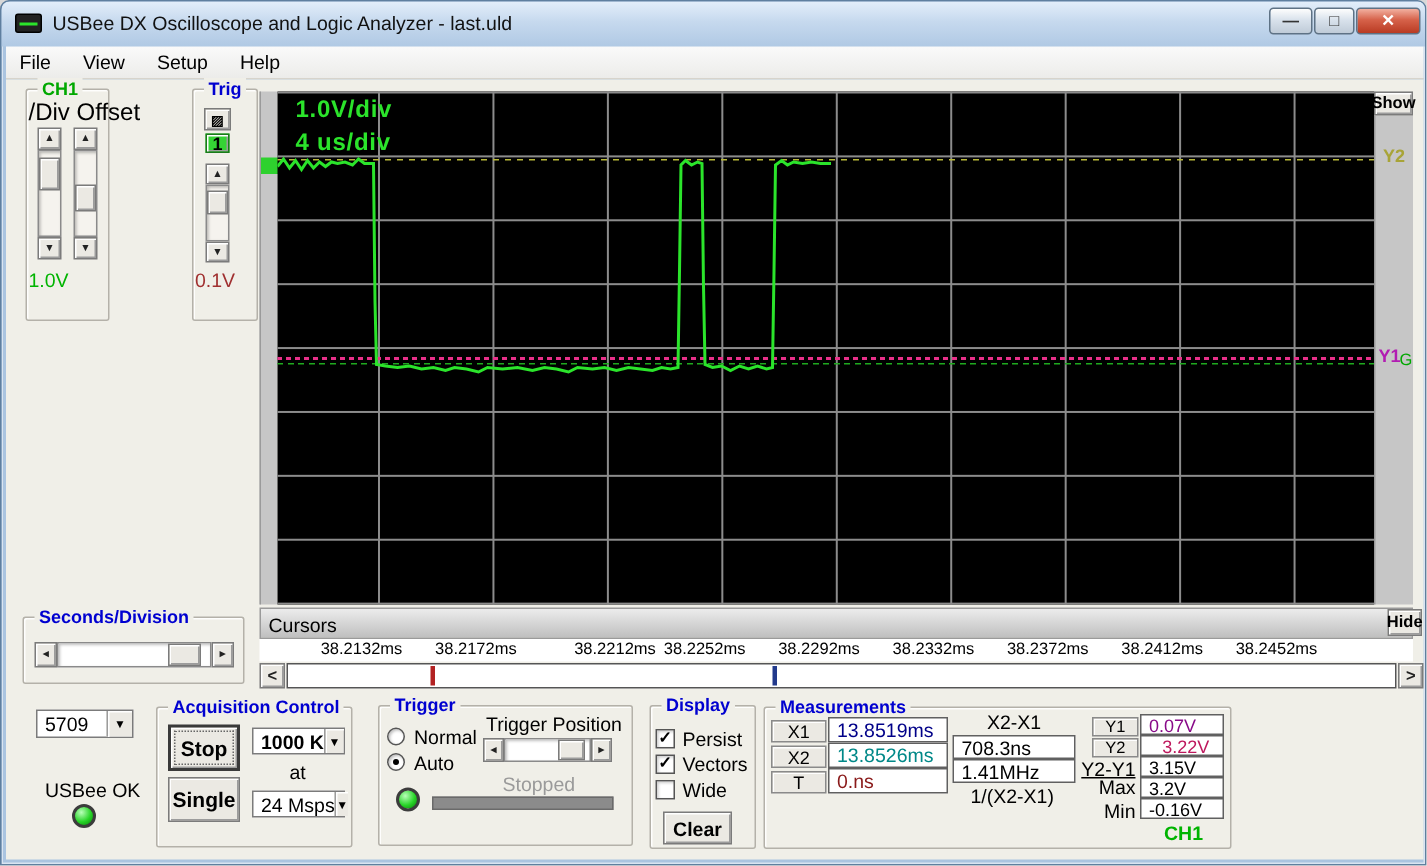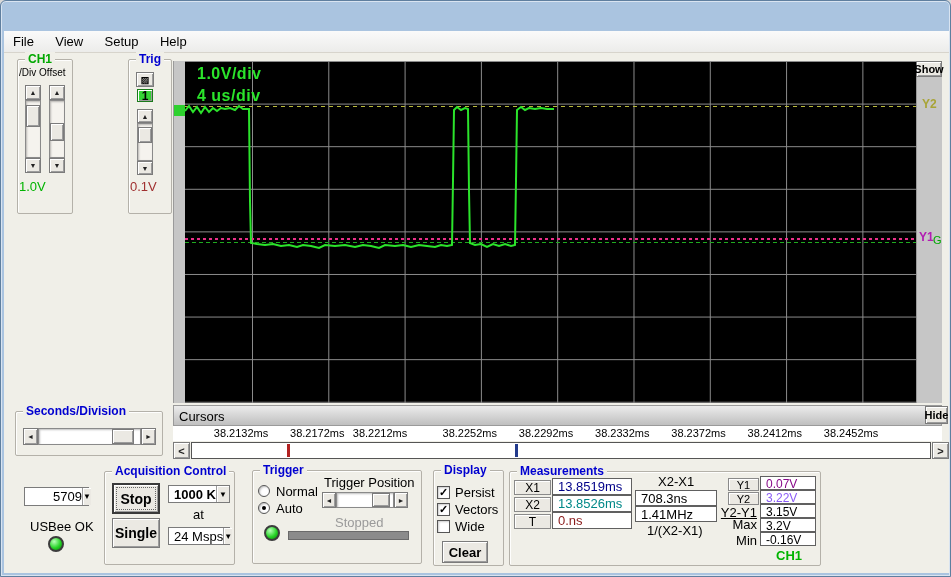--- a/index.html
+++ b/index.html
@@ -69,43 +69,50 @@
   .curhdr { position:absolute; left:172px; top:404px; width:769px; height:21px;
     background:linear-gradient(#ececec,#bfbfbf); border:1px solid #9a9a9a; }
   .tsrow { position:absolute; left:172px; top:425px; width:769px; height:15px; background:#fff; }
   .tsrow .ts { position:absolute; top:1px; transform:translateX(-50%); font-size:11px; }
   .cursor-mark { position:absolute; top:1px; width:3px; height:13px; }
   
   .mbox { position:absolute; background:#fff; border:1px solid #606060; font-size:13px; padding:0 0 0 5px; overflow:hidden; white-space:nowrap; }
   .mlabel { position:absolute; background:#ebe9e3; border:1px solid #8a8a8a; box-shadow:inset 1px 1px 0 #fff;
     text-align:center; font-size:12px; }
   .rlabel { position:absolute; text-align:right; font-size:13px; }
-  .navy{color:#000088;} .teal{color:#008888;} .dred{color:#8a1a1a;} .pur{color:#880a88;} .olv{color:#8b5cf6;}
+  .navy{color:#000088;} .teal{color:#008888;} .dred{color:#8a1a1a;} .pur{color:#880a88;} .olv{color:#be185d;text-align:center;}
   .grn{color:#00b400;} .gray{color:#9a9a9a;}
   .scope-note { position:absolute; color:#2be42b; font-size:16px; font-weight:bold; letter-spacing:.5px; }
 </style>
 </head>
 <body>
 
 <div id="window">
 
+  <div class="titlebar">
+    <span class="appicon"></span>
+    <span class="title">USBee DX Oscilloscope and Logic Analyzer - last.uld</span>
+    <span class="winbtn" style="left:845px;width:29px;">—</span>
+    <span class="winbtn" style="left:875px;width:27px;">□</span>
+    <span class="winbtn close" style="left:903px;width:43px;">✕</span>
+  </div>
 
   <div class="menubar">
     <span>File</span>
     <span>View</span>
     <span>Setup</span>
     <span>Help</span>
   </div>
 
   <div class="client"></div>
 
   <div class="groupbox" style="left:16px;top:58px;width:56px;height:155px;">
     <span class="gtitle green">CH1</span>
   </div>
-  <span class="lbl" style="left:18px;top:66px;font-size:10px;">/Div Offset</span>
+  <span class="lbl" style="left:18px;top:66px;font-size:16px;">/Div Offset</span>
 
   <div class="abs" style="left:24px;top:84px;width:16px;height:88px;">
     <div class="sbar-btn" style="width:16px;height:15px;">▲</div>
     <div class="track abs" style="left:0;top:15px;width:16px;height:58px;">
       <div class="thumb" style="left:0;top:4px;width:14px;height:22px;"></div>
     </div>
     <div class="sbar-btn abs" style="left:0;top:73px;width:16px;height:15px;">▼</div>
   </div>
 
   <div class="abs" style="left:48px;top:84px;width:16px;height:88px;">
@@ -156,21 +163,21 @@
   <div class="btn abs" style="left:915px;top:60px;width:26px;height:16px;font-size:11px;">Show</div>
 
   <div class="curhdr">
     <span class="lbl" style="left:5px;top:3px;font-weight:normal;font-size:13px;">Cursors</span>
   </div>
   <div class="btn abs" style="left:924px;top:405px;width:23px;height:18px;font-size:11px;">Hide</div>
 
   <div class="tsrow">
       <span class="ts" style="left: 68px;">38.2132ms</span>
       <span class="ts" style="left: 144.25px;">38.2172ms</span>
-      <span class="ts" style="left: 207px; text-align: right;">38.2212ms</span>
+      <span class="ts" style="left: 237px; text-align: right;">38.2212ms</span>
       <span class="ts" style="left: 296.75px;">38.2252ms</span>
       <span class="ts" style="left: 373px;">38.2292ms</span>
       <span class="ts" style="left: 449.25px;">38.2332ms</span>
       <span class="ts" style="left: 525.5px;">38.2372ms</span>
       <span class="ts" style="left: 601.75px;">38.2412ms</span>
       <span class="ts" style="left: 678px;">38.2452ms</span>
     </div>
 
   <div class="sbar-btn abs" style="left:172px;top:441px;width:17px;height:17px;font-size:11px;">&lt;</div>
   <div class="abs" style="left:190px;top:441px;width:740px;height:17px;background:#fff;border:1px solid #555;">
@@ -183,21 +190,21 @@
     <span class="gtitle">Seconds/Division</span>
   </div>
   <div class="abs" style="left:22px;top:427px;width:133px;height:17px;">
     <div class="sbar-btn abs" style="left:0;top:0;width:15px;height:17px;">◄</div>
     <div class="track abs" style="left:15px;top:0;width:103px;height:17px;background:#fff;">
       <div class="thumb" style="left:73px;top:0;width:22px;height:15px;"></div>
     </div>
     <div class="sbar-btn abs" style="left:118px;top:0;width:15px;height:17px;">►</div>
   </div>
 
-  <div class="combo" style="left:23px;top:486px;width:65px;height:19px;padding-left:23px;">
+  <div class="combo" style="left:23px;top:472px;width:65px;height:19px;">
     <span class="ctext">5709</span>
     <span class="cbtn">▼</span>
   </div>
   <span class="lbl" style="left:29px;top:518px;font-size:13px;">USBee OK</span>
   <span class="led" style="left:47px;top:535px;"></span>
 
   <div class="groupbox" style="left:103px;top:470px;width:131px;height:94px;">
     <span class="gtitle">Acquisition Control</span>
   </div>
   <div class="btn default abs" style="left:111px;top:482px;width:48px;height:31px;font-size:14px;">Stop</div>

